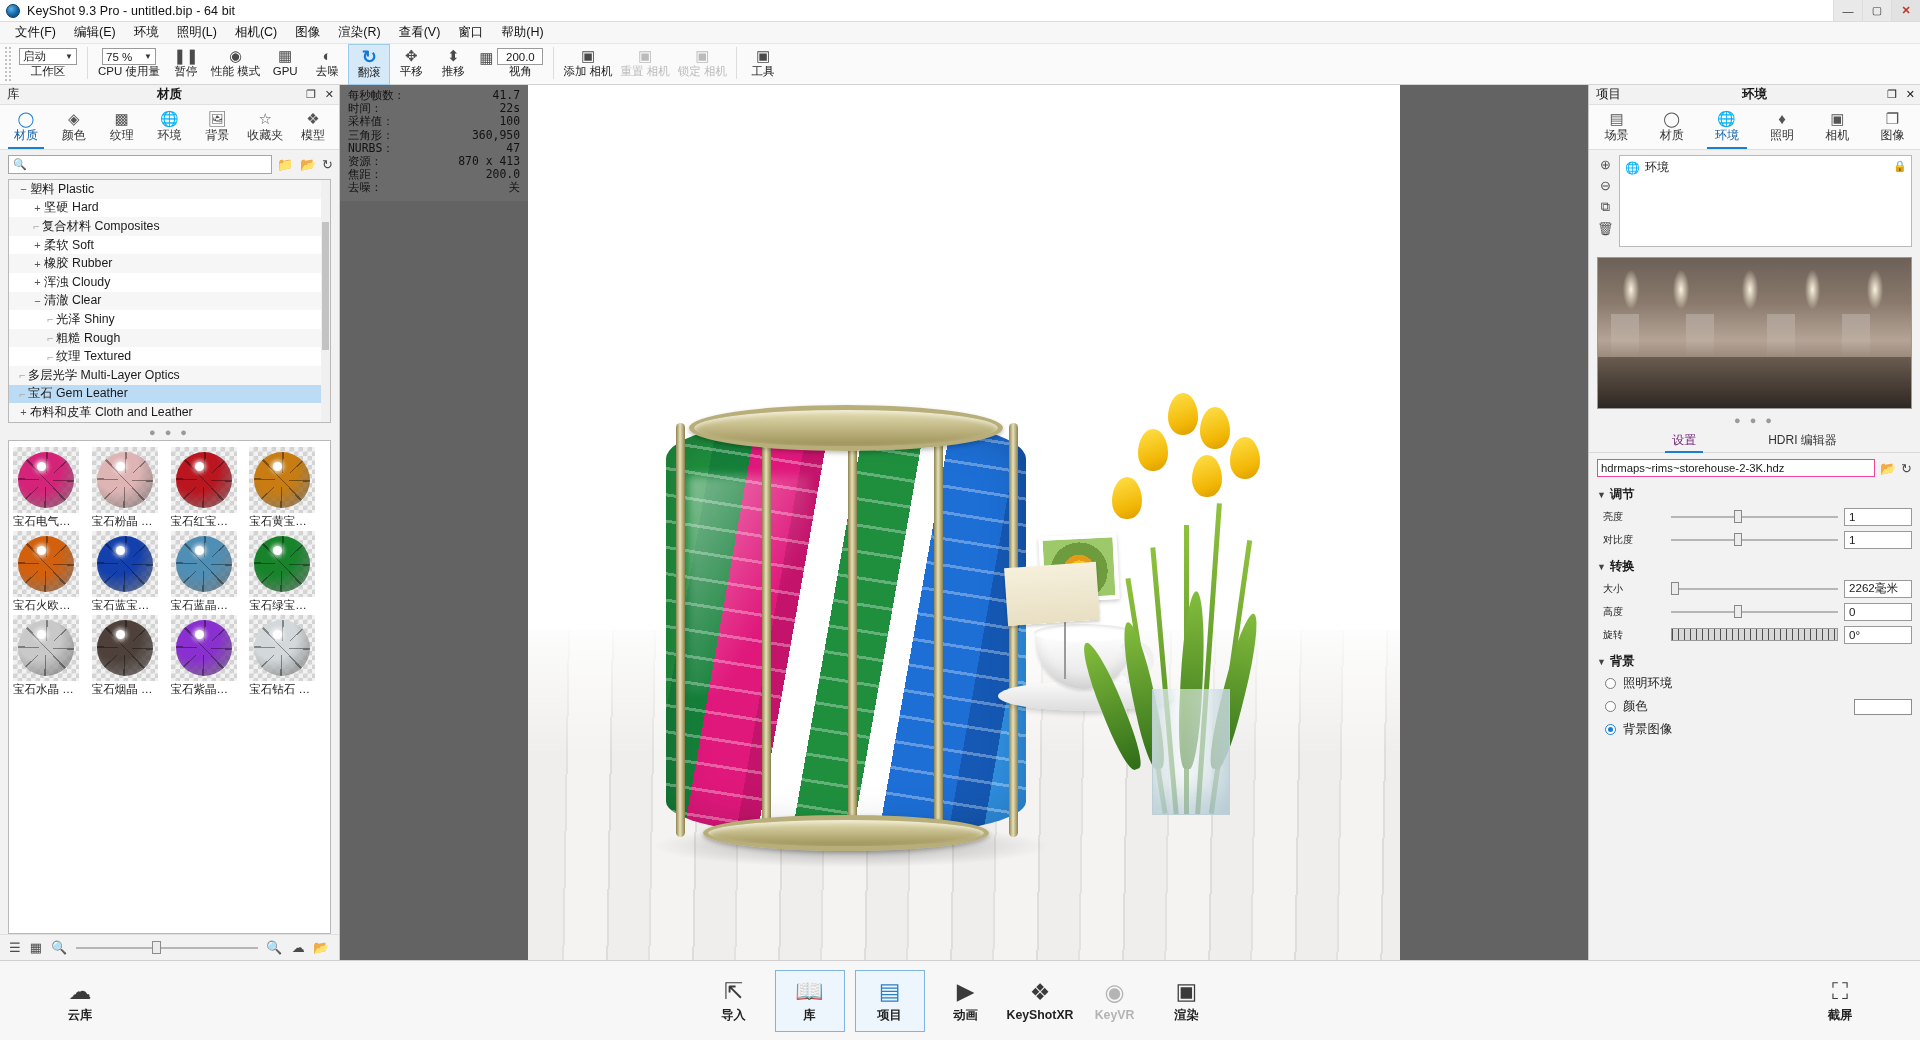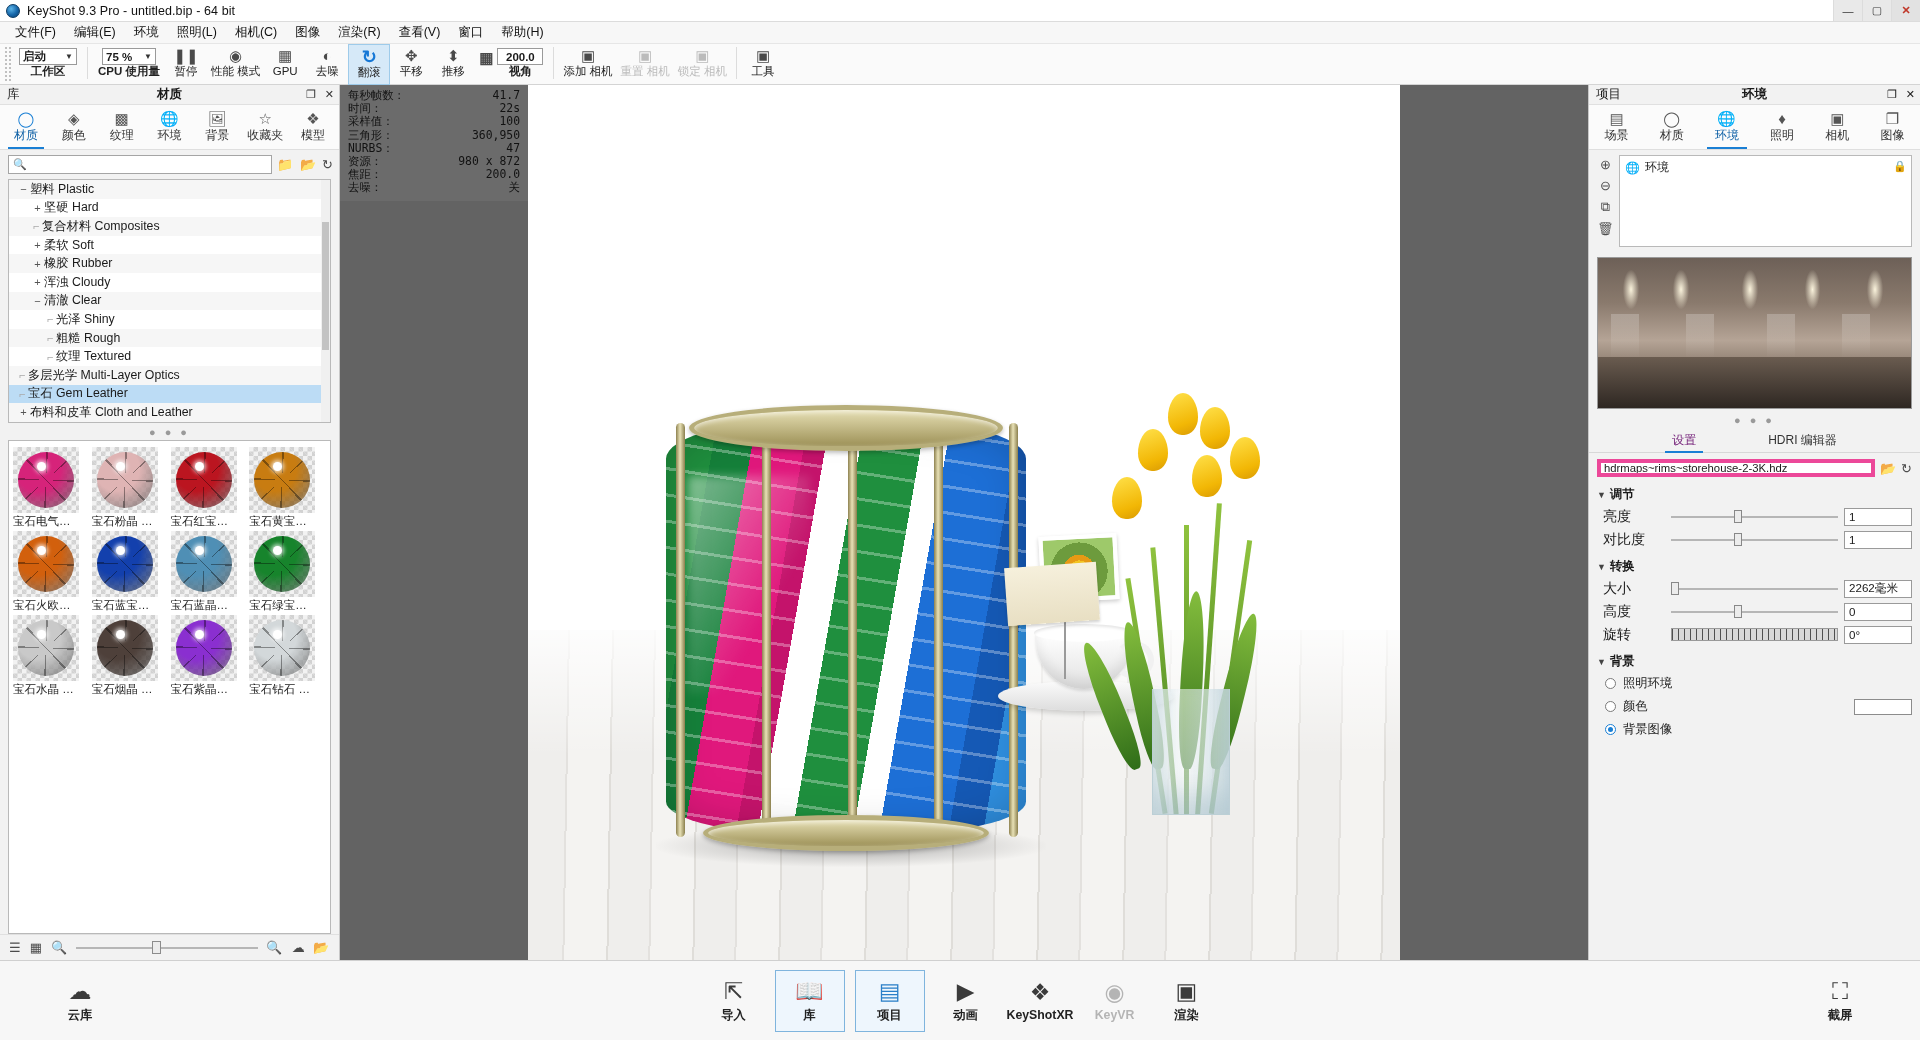--- a/index.html
+++ b/index.html
@@ -62,21 +62,21 @@
   .combo{
     display:flex;align-items:center;justify-content:space-between;
     border:1px solid #9a9a9a; background:#fff; height:17px; margin-top:2px;
     padding:0 3px; font-size:11.5px;
   }
   .combo .arw{ font-size:8px; margin-left:5px; color:#333;}
   .numbox{
     border:1px solid #9a9a9a;background:#fff;height:17px;margin-top:2px;
     display:flex;align-items:center;justify-content:center;font-size:11.5px;width:46px;
   }
-  .tcol{ display:flex;flex-direction:column;align-items:center; padding:2px 5px 0 5px;font-weight:bold;}
+  .tcol{ display:flex;flex-direction:column;align-items:center; padding:2px 5px 0 5px;}
 
   
   .libpanel{
     position:absolute; left:0; top:85px; width:340px; height:875px;
     background:#f2f2f2; border-right:1px solid #c8c8c8;
     display:flex; flex-direction:column;
   }
   .lib-head{
     height:20px; background:#f2f2f2; display:flex; align-items:center;
     position:relative; border-bottom:1px solid #e0e0e0;
@@ -327,29 +327,29 @@
     position:absolute; left:0; right:0; bottom:0; height:34%;
     background:linear-gradient(180deg,#6a5c50,#2e2722);
   }
   .rp-dots{ text-align:center; color:#9a9a9a; letter-spacing:3px; font-size:11px; padding:5px 0 0 0;}
   .subtabs{ display:flex; justify-content:center; gap:58px; padding:3px 0 0 0; border-bottom:1px solid #d8d8d8;}
   .subtab{ font-size:12px; padding:3px 7px; color:#333; position:relative;}
   .subtab.sel{ color:#701a75;}
   .subtab.sel:after{ content:""; position:absolute; bottom:-1px; left:0; width:100%; height:2px; background:#1a7fd4;}
   .pathrow{ display:flex; align-items:center; gap:5px; padding:6px 8px 2px 8px;}
   .pathbox{
-    flex:1; height:18px; border:4px solid #ec4899; background:#fff; font-size:11.3px;
+    flex:1; height:18px; border:1px solid #ec4899; background:#fff; font-size:11.3px;
     display:flex;align-items:center; padding-left:3px; overflow:hidden; white-space:nowrap;
   }
   .pathrow .ic{ font-size:13px; color:#4d4d4d;}
   .sect{ padding:3px 0 0 0;}
   .secthead{ display:flex; align-items:center; gap:4px; padding:4px 8px 2px 8px; font-weight:bold; font-size:12.3px;}
   .secthead .caret{ font-size:9px; color:#444;}
   .ctrlrow{ display:flex; align-items:center; padding:2px 8px 2px 14px; gap:6px; height:23px;}
-  .ctrlrow .nm{ width:62px; font-size:14px;}
+  .ctrlrow .nm{ width:62px; font-size:10px;}
   .ctrl-slider{ flex:1; position:relative; height:14px; display:flex; align-items:center;}
   .ctrl-slider .track{ width:100%; height:2px; background:#b6b6b6;}
   .ctrl-slider .knob{ position:absolute; width:8px; height:13px; background:#ececec; border:1px solid #888;}
   .valbox{
     width:68px; height:18px; border:1px solid #9a9a9a; background:#fff;
     font-size:11.6px; display:flex;align-items:center; padding-left:4px;
   }
   .rotdial{
     flex:1; height:13px; border:1px solid #9a9a9a; background:
       repeating-linear-gradient(90deg,#4f4f4f 0 1px,#d8d8d8 1px 6px);
@@ -762,21 +762,21 @@
       <div class="statrow">
           <span class="k">三角形：</span>
           <span class="v">360,950</span>
         </div>
       <div class="statrow">
           <span class="k">NURBS：</span>
           <span class="v">47</span>
         </div>
       <div class="statrow">
           <span class="k">资源：</span>
-          <span class="v">980 x 872</span>
+          <span class="v">870 x 413</span>
         </div>
       <div class="statrow">
           <span class="k">焦距：</span>
           <span class="v">200.0</span>
         </div>
       <div class="statrow">
           <span class="k">去噪：</span>
           <span class="v">关</span>
         </div>
     </div>

